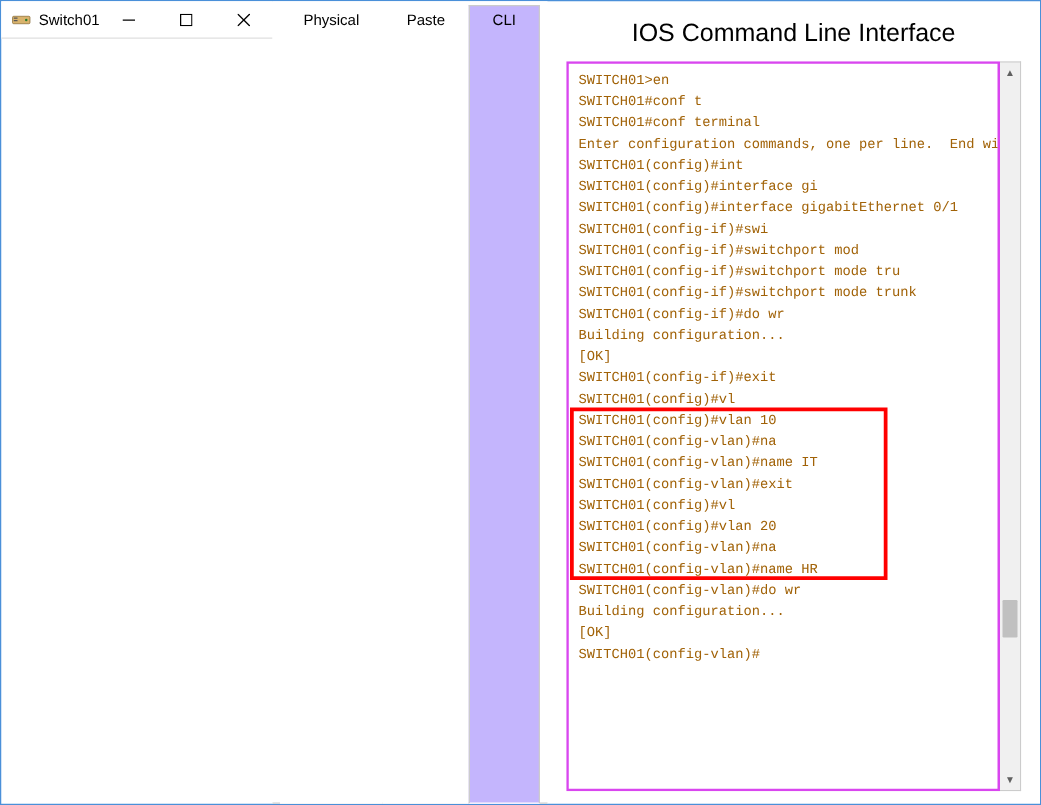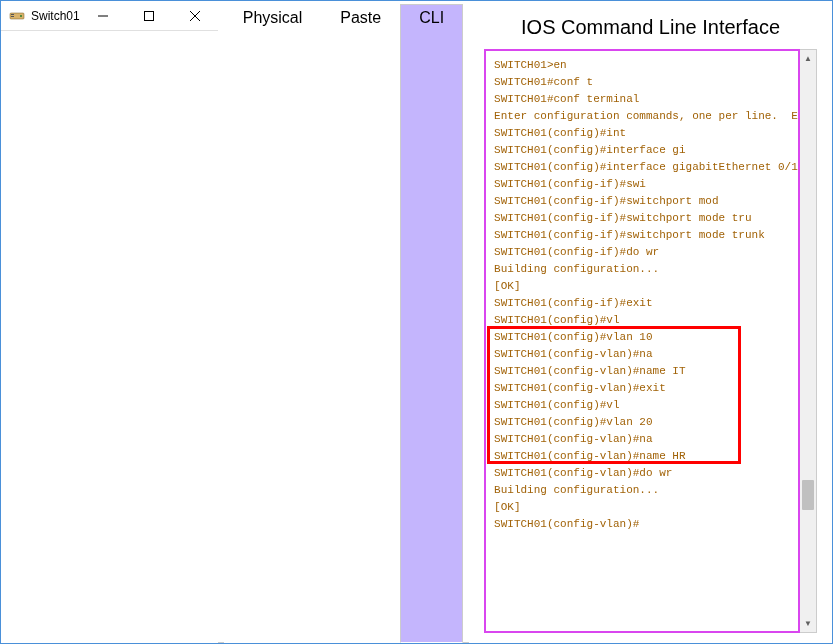--- a/index.html
+++ b/index.html
@@ -57,21 +57,21 @@
       color: #000;
     }
     .tabs {
       display: flex;
       background: #fff;
       padding: 2px 6px 0 6px;
       border-bottom: 1px solid #ccc;
     }
     .tab {
       padding: 4px 18px;
-      font-size: 16px;
+      font-size: 12px;
       color: #000;
       border: 1px solid transparent;
       border-bottom: none;
       cursor: pointer;
       background: #fff;
       margin-right: 0;
       position: relative;
       top: 1px;
     }
     .tab.active {

